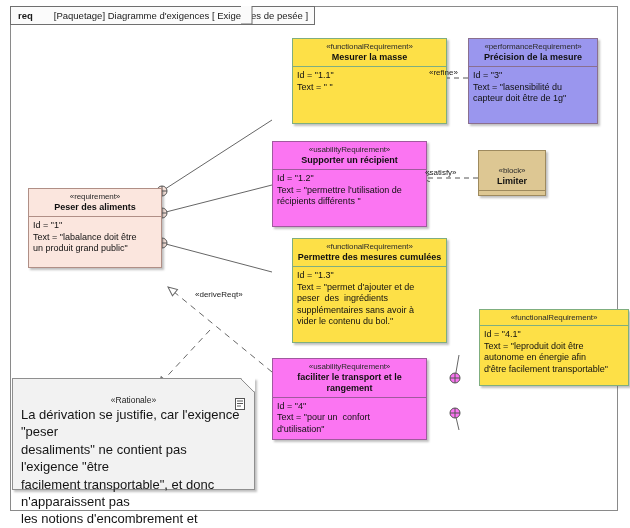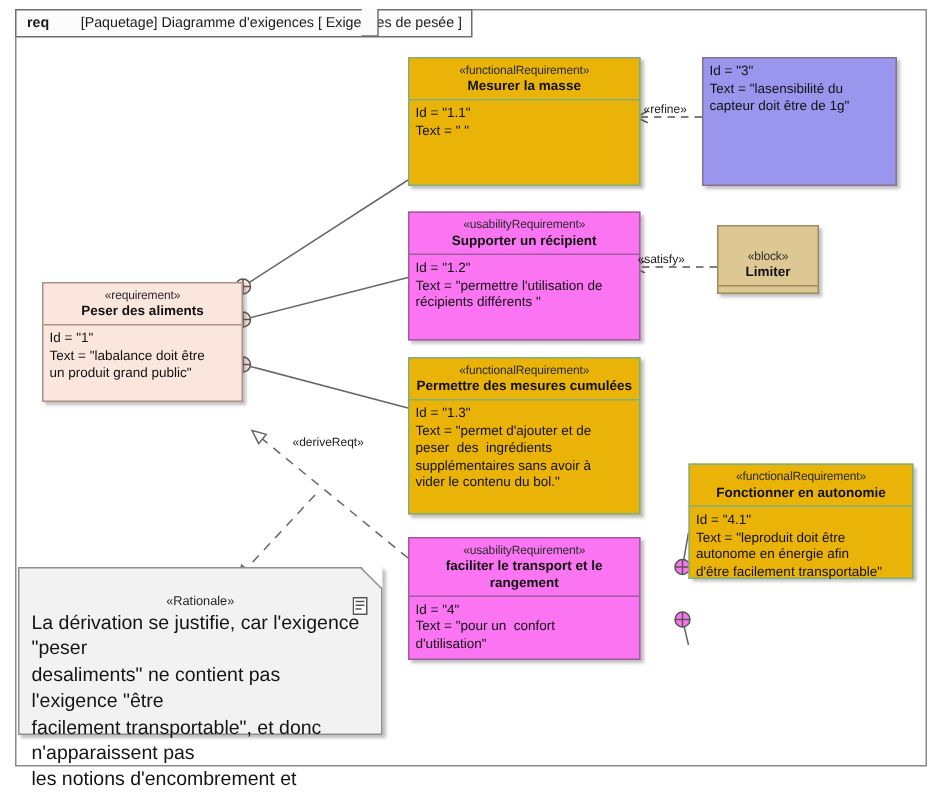--- a/index.html
+++ b/index.html
@@ -93,21 +93,21 @@
     margin-top: 1px;
   }
   .node .body {
     padding: 3px 4px 4px 4px;
     font-size: 9px;
     color: #111111;
     line-height: 1.28;
   }
   .node .body div { white-space: pre-wrap; }
 
-  .green  { background: #eab308; border-color: #7fae7f; }
+  .green  { background: #fde047; border-color: #7fae7f; margin-left: 20px; }
   .green .hdr { border-bottom-color: #7fae7f; }
   .magenta{ background: #fb75f2; border-color: #a05a9e; }
   .magenta .hdr { border-bottom-color: #a05a9e; }
   .purple { background: #9a96ee; border-color: #8a6f8f; }
   .purple .hdr { border-bottom-color: #8a6f8f; }
   .red    { background: #fb5a5a; border-color: #b45a5a; }
   .red .hdr { border-bottom-color: #b45a5a; }
   .peach  { background: #fbe6de; border-color: #b08f86; }
   .peach .hdr { border-bottom-color: #b08f86; }
   .tan    { background: #ddc793; border-color: #9e8a5e; }
@@ -251,20 +251,24 @@
       <span class="stereo">«functionalRequirement»</span>
       <span class="nm">Mesurer la masse</span>
     </div>
     <div class="body">
       <div>Id = "1.1"</div>
       <div>Text = " "</div>
     </div>
   </div>
 
   <div class="node purple" style="left:468px; top:38px; width:130px; height:86px;">
+    <div class="hdr">
+      <span class="stereo">«performanceRequirement»</span>
+      <span class="nm">Précision de la mesure</span>
+    </div>
     <div class="body">
       <div>Id = "3"</div>
       <div>Text = "lasensibilité du
 capteur doit être de 1g"</div>
     </div>
   </div>
 
   <div class="node magenta" style="left:272px; top:141px; width:155px; height:86px;">
     <div class="hdr">
       <span class="stereo">«usabilityRequirement»</span>
@@ -308,21 +312,20 @@
       <div>Text = "permet d'ajouter et de
 peser  des  ingrédients
 supplémentaires sans avoir à
 vider le contenu du bol."</div>
     </div>
   </div>
 
   <div class="node green" style="left:459px; top:309px; width:150px; height:77px;">
     <div class="hdr">
       <span class="stereo">«functionalRequirement»</span>
-      <span class="nm">Fonctionner en autonomie</span>
     </div>
     <div class="body">
       <div>Id = "4.1"</div>
       <div>Text = "leproduit doit être
 autonome en énergie afin
 d'être facilement transportable"</div>
     </div>
   </div>
 
   <div class="node magenta" style="left:272px; top:358px; width:155px; height:82px;">

